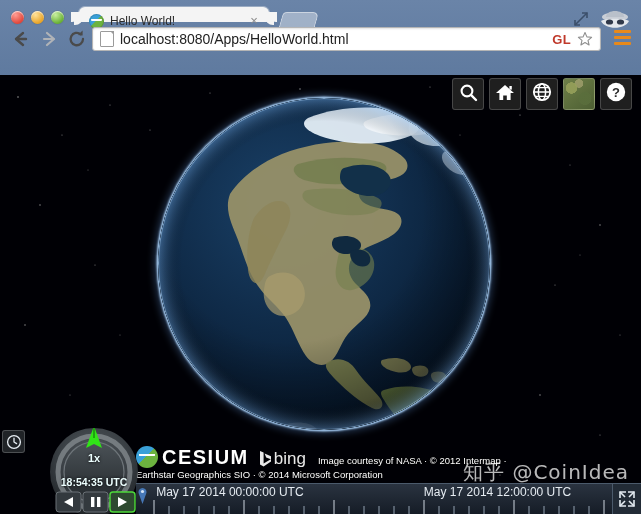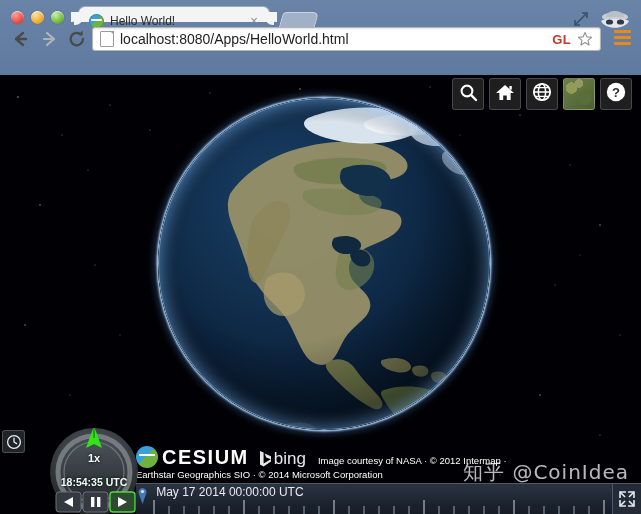--- a/index.html
+++ b/index.html
@@ -546,20 +546,21 @@
           <rect x="74" y="64" width="25" height="20" rx="3" fill="#2e4a30" stroke="#4ddb3a" stroke-width="1.4"></rect>
           <path d="M82 69 L91 74 L82 79 Z" fill="#ffffff"></path>
         </g>
       </svg>
       <div class="anim-label anim-rate">1x</div>
       <div class="anim-label anim-time">18:54:35 UTC</div>
     </div>
 
     <div class="timeline">
       <span class="tl-label" style="left:4%;">May 17 2014 00:00:00 UTC</span>
+      <span class="tl-label" style="left:57%;">May 17 2014 12:00:00 UTC</span>
       <svg class="tl-ticks" viewBox="0 0 505 14" preserveAspectRatio="none">
         <g stroke="#cdd6e0" stroke-width="1">
           <line x1="18" y1="0" x2="18" y2="14"></line>
             <line x1="108" y1="0" x2="108" y2="14"></line>
           <line x1="198" y1="0" x2="198" y2="14"></line>
             <line x1="288" y1="0" x2="288" y2="14"></line>
           <line x1="378" y1="0" x2="378" y2="14"></line>
             <line x1="468" y1="0" x2="468" y2="14"></line>
         </g>
         <g stroke="#93a2b2" stroke-width="1">

